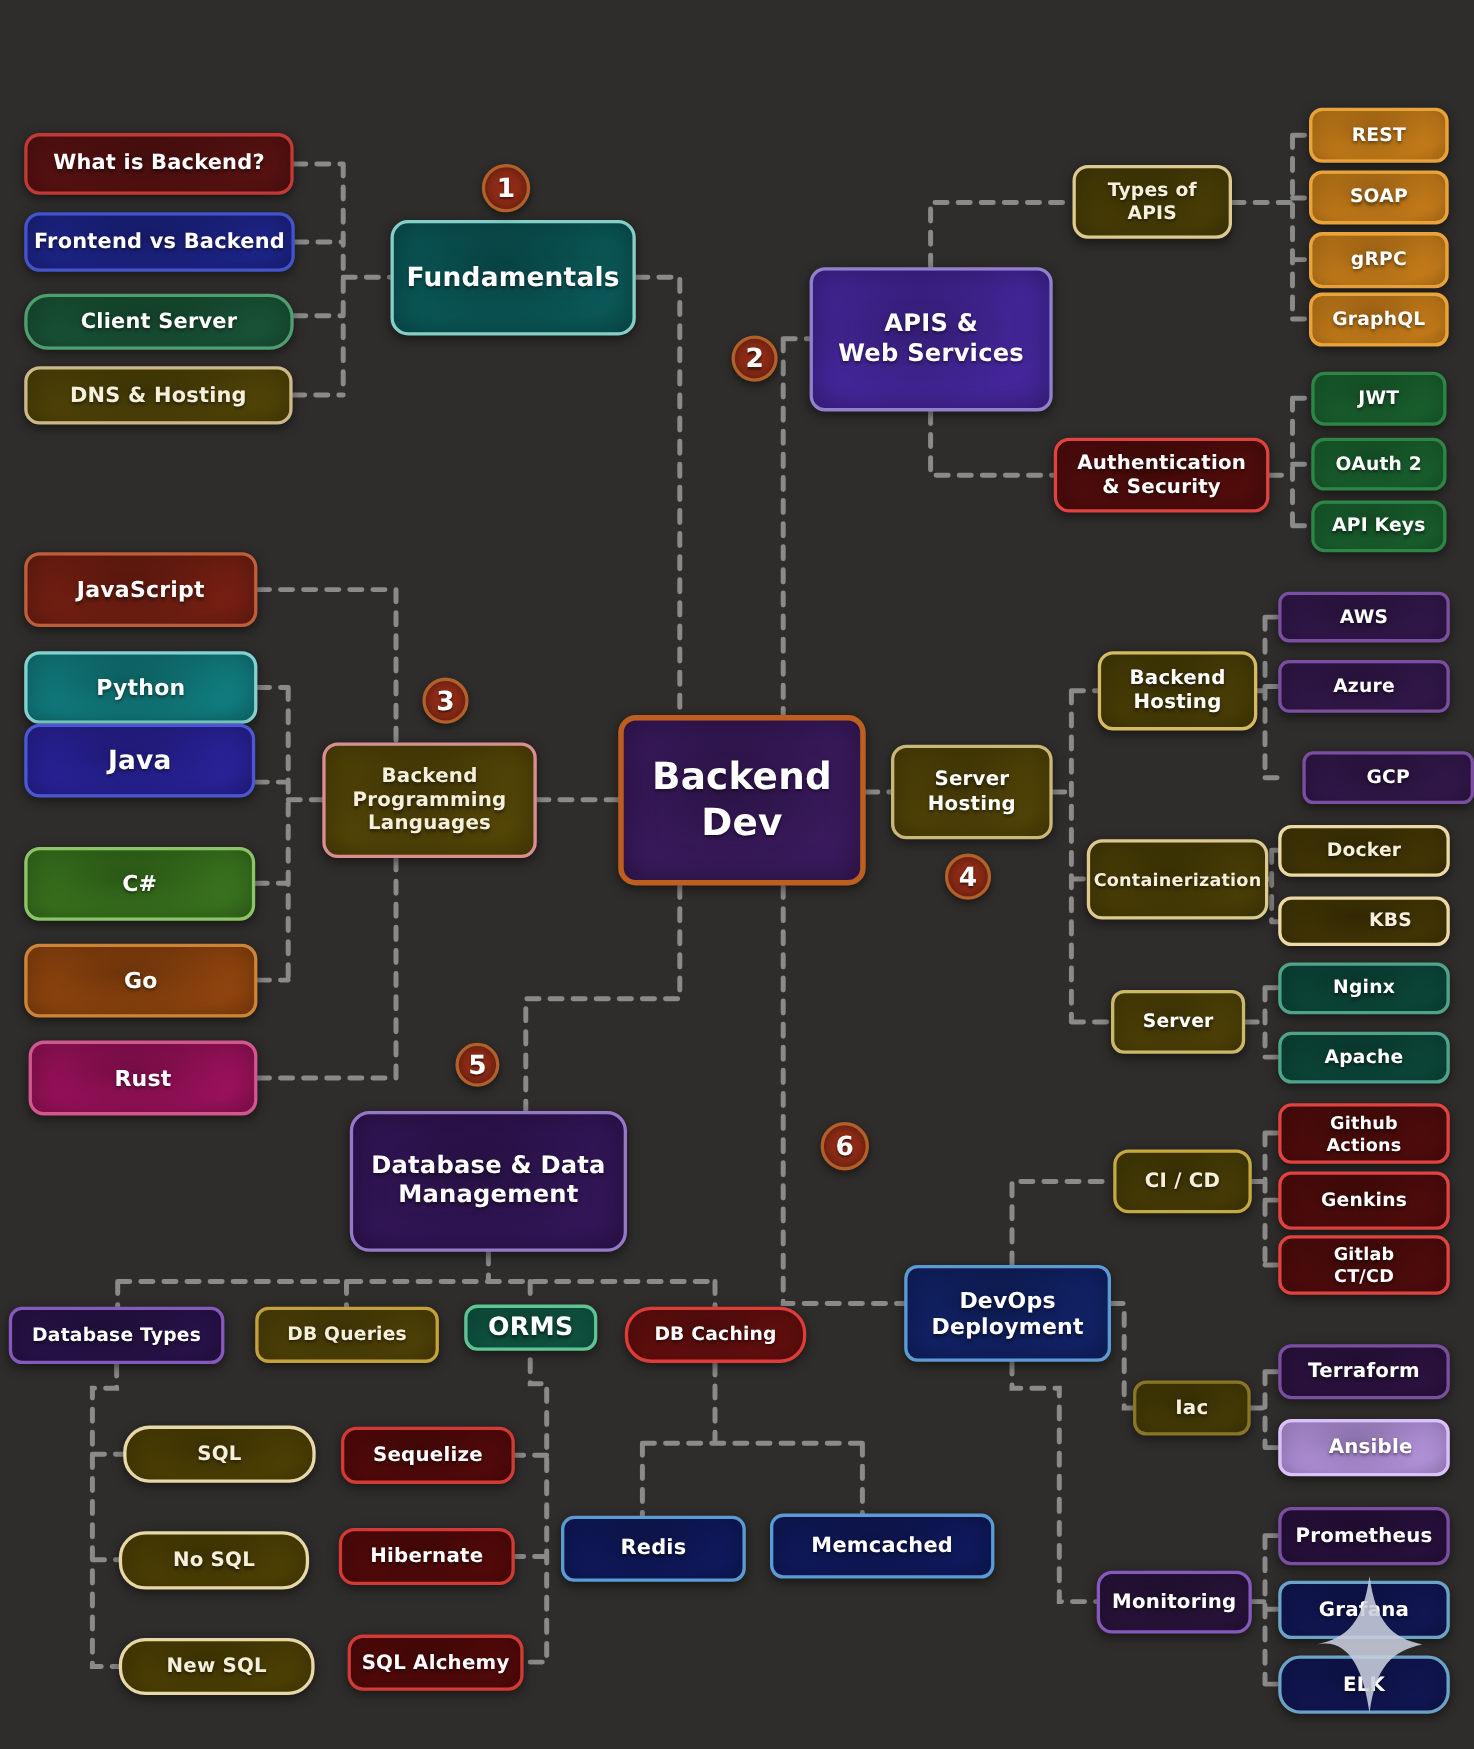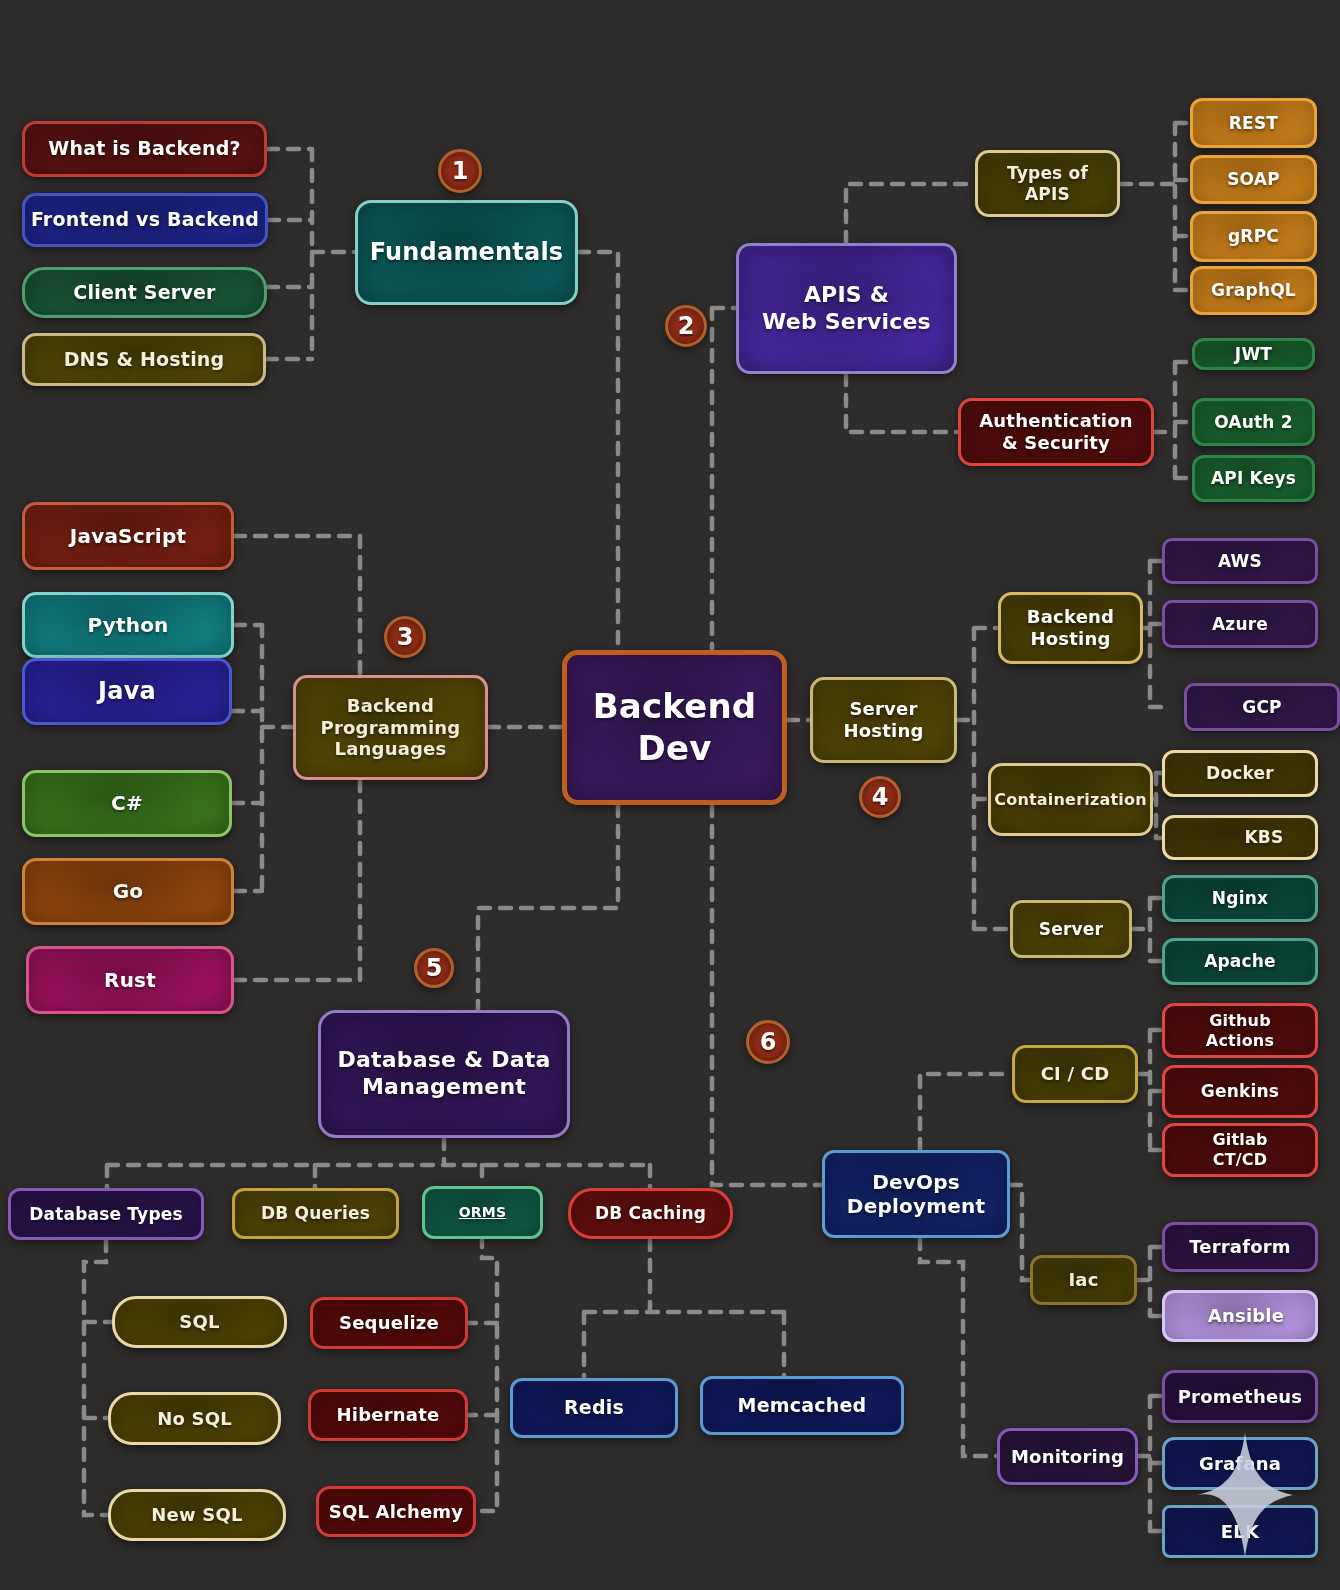--- a/index.html
+++ b/index.html
@@ -89,21 +89,21 @@
     <div class="node" style="left: 736px; top: 243px; width: 221px; height: 131px; background: radial-gradient(at 45% 40%, rgba(0, 0, 0, 0.28), rgba(0, 0, 0, 0) 70%), rgb(70, 39, 158); border-color: rgb(145, 129, 204); border-width: 3.5px; border-radius: 14px; color: rgb(255, 255, 255); font-size: 22px;">APIS &amp;
 Web Services</div>
     <div class="node" style="left: 975px; top: 150px; width: 145px; height: 67px; background: radial-gradient(at 45% 40%, rgba(0, 0, 0, 0.28), rgba(0, 0, 0, 0) 70%), rgb(78, 66, 6); border-color: rgb(220, 202, 142); border-width: 3.5px; border-radius: 14px; color: rgb(246, 239, 219); font-size: 17px;">Types of
 APIS</div>
     <div class="node" style="left: 1190px; top: 98px; width: 127px; height: 50px; background: radial-gradient(at 45% 40%, rgba(0, 0, 0, 0.28), rgba(0, 0, 0, 0) 70%), rgb(221, 139, 28); border-color: rgb(232, 163, 60); border-width: 3.5px; border-radius: 12px; color: rgb(255, 255, 255); font-size: 17px;">REST</div>
     <div class="node" style="left: 1190px; top: 155px; width: 127px; height: 49px; background: radial-gradient(at 45% 40%, rgba(0, 0, 0, 0.28), rgba(0, 0, 0, 0) 70%), rgb(221, 139, 28); border-color: rgb(232, 163, 60); border-width: 3.5px; border-radius: 12px; color: rgb(255, 255, 255); font-size: 17px;">SOAP</div>
     <div class="node" style="left: 1190px; top: 211px; width: 127px; height: 51px; background: radial-gradient(at 45% 40%, rgba(0, 0, 0, 0.28), rgba(0, 0, 0, 0) 70%), rgb(221, 139, 28); border-color: rgb(232, 163, 60); border-width: 3.5px; border-radius: 12px; color: rgb(255, 255, 255); font-size: 17px;">gRPC</div>
     <div class="node" style="left: 1190px; top: 266px; width: 127px; height: 49px; background: radial-gradient(at 45% 40%, rgba(0, 0, 0, 0.28), rgba(0, 0, 0, 0) 70%), rgb(221, 139, 28); border-color: rgb(232, 163, 60); border-width: 3.5px; border-radius: 12px; color: rgb(255, 255, 255); font-size: 17px;">GraphQL</div>
     <div class="node" style="left: 958px; top: 398px; width: 196px; height: 68px; background: radial-gradient(at 45% 40%, rgba(0, 0, 0, 0.28), rgba(0, 0, 0, 0) 70%), rgb(86, 13, 12); border-color: rgb(223, 67, 64); border-width: 3.5px; border-radius: 14px; color: rgb(255, 255, 255); font-size: 18px;">Authentication
 &amp; Security</div>
-    <div class="node" style="left: 1192px; top: 338px; width: 123px; height: 32px; background: radial-gradient(at 45% 40%, rgba(0, 0, 0, 0.28), rgba(0, 0, 0, 0) 70%), rgb(28, 107, 51); border-color: rgb(45, 133, 71); border-width: 3.5px; border-radius: 12px; color: rgb(255, 255, 255); font-size: 17px;">JWT</div>
+    <div class="node" style="left: 1192px; top: 338px; width: 123px; height: 49px; background: radial-gradient(at 45% 40%, rgba(0, 0, 0, 0.28), rgba(0, 0, 0, 0) 70%), rgb(28, 107, 51); border-color: rgb(45, 133, 71); border-width: 3.5px; border-radius: 12px; color: rgb(255, 255, 255); font-size: 17px;">JWT</div>
     <div class="node" style="left: 1192px; top: 398px; width: 123px; height: 48px; background: radial-gradient(at 45% 40%, rgba(0, 0, 0, 0.28), rgba(0, 0, 0, 0) 70%), rgb(28, 107, 51); border-color: rgb(45, 133, 71); border-width: 3.5px; border-radius: 12px; color: rgb(255, 255, 255); font-size: 17px;">OAuth 2</div>
     <div class="node" style="left: 1192px; top: 455px; width: 123px; height: 47px; background: radial-gradient(at 45% 40%, rgba(0, 0, 0, 0.28), rgba(0, 0, 0, 0) 70%), rgb(28, 107, 51); border-color: rgb(45, 133, 71); border-width: 3.5px; border-radius: 12px; color: rgb(255, 255, 255); font-size: 17px;">API Keys</div>
     <div class="node" style="left: 22px; top: 502px; width: 212px; height: 68px; background: radial-gradient(at 45% 40%, rgba(0, 0, 0, 0.28), rgba(0, 0, 0, 0) 70%), rgb(124, 33, 19); border-color: rgb(191, 95, 58); border-width: 3.5px; border-radius: 14px; color: rgb(255, 255, 255); font-size: 20px;">JavaScript</div>
     <div class="node" style="left: 22px; top: 592px; width: 212px; height: 66px; background: radial-gradient(at 45% 40%, rgba(0, 0, 0, 0.28), rgba(0, 0, 0, 0) 70%), rgb(18, 132, 134); border-color: rgb(131, 210, 208); border-width: 3.5px; border-radius: 14px; color: rgb(255, 255, 255); font-size: 20px;">Python</div>
     <div class="node" style="left: 22px; top: 658px; width: 210px; height: 67px; background: radial-gradient(at 45% 40%, rgba(0, 0, 0, 0.28), rgba(0, 0, 0, 0) 70%), rgb(43, 36, 162); border-color: rgb(74, 88, 210); border-width: 3.5px; border-radius: 14px; color: rgb(255, 255, 255); font-size: 24px;">Java</div>
     <div class="node" style="left: 22px; top: 770px; width: 210px; height: 67px; background: radial-gradient(at 45% 40%, rgba(0, 0, 0, 0.28), rgba(0, 0, 0, 0) 70%), rgb(60, 122, 31); border-color: rgb(140, 196, 104); border-width: 3.5px; border-radius: 14px; color: rgb(255, 255, 255); font-size: 20px;">C#</div>
     <div class="node" style="left: 22px; top: 858px; width: 212px; height: 67px; background: radial-gradient(at 45% 40%, rgba(0, 0, 0, 0.28), rgba(0, 0, 0, 0) 70%), rgb(153, 73, 15); border-color: rgb(205, 132, 54); border-width: 3.5px; border-radius: 14px; color: rgb(255, 255, 255); font-size: 20px;">Go</div>
     <div class="node" style="left: 26px; top: 946px; width: 208px; height: 68px; background: radial-gradient(at 45% 40%, rgba(0, 0, 0, 0.28), rgba(0, 0, 0, 0) 70%), rgb(163, 18, 96); border-color: rgb(210, 87, 141); border-width: 3.5px; border-radius: 14px; color: rgb(255, 255, 255); font-size: 20px;">Rust</div>
     <div class="node" style="left: 293px; top: 675px; width: 195px; height: 105px; background: radial-gradient(at 45% 40%, rgba(0, 0, 0, 0.28), rgba(0, 0, 0, 0) 70%), rgb(86, 72, 7); border-color: rgb(217, 143, 143); border-width: 3.5px; border-radius: 14px; color: rgb(246, 239, 219); font-size: 18px;">Backend
 Programming
@@ -130,26 +130,26 @@
 CT/CD</div>
     <div class="node" style="left: 1012px; top: 1045px; width: 126px; height: 58px; background: radial-gradient(at 45% 40%, rgba(0, 0, 0, 0.28), rgba(0, 0, 0, 0) 70%), rgb(78, 66, 6); border-color: rgb(195, 169, 62); border-width: 3.5px; border-radius: 14px; color: rgb(246, 239, 219); font-size: 18px;">CI / CD</div>
     <div class="node" style="left: 822px; top: 1150px; width: 188px; height: 88px; background: radial-gradient(at 45% 40%, rgba(0, 0, 0, 0.28), rgba(0, 0, 0, 0) 70%), rgb(18, 36, 107); border-color: rgb(91, 155, 211); border-width: 3.5px; border-radius: 12px; color: rgb(255, 255, 255); font-size: 20px;">DevOps
 Deployment</div>
     <div class="node" style="left: 1030px; top: 1255px; width: 107px; height: 50px; background: radial-gradient(at 45% 40%, rgba(0, 0, 0, 0.28), rgba(0, 0, 0, 0) 70%), rgb(78, 66, 6); border-color: rgb(138, 117, 36); border-width: 3.5px; border-radius: 12px; color: rgb(246, 239, 219); font-size: 18px;">Iac</div>
     <div class="node" style="left: 1162px; top: 1222px; width: 156px; height: 50px; background: radial-gradient(at 45% 40%, rgba(0, 0, 0, 0.28), rgba(0, 0, 0, 0) 70%), rgb(49, 20, 71); border-color: rgb(122, 79, 160); border-width: 3.5px; border-radius: 12px; color: rgb(255, 255, 255); font-size: 18px;">Terraform</div>
     <div class="node" style="left: 1162px; top: 1290px; width: 156px; height: 52px; background: radial-gradient(at 45% 40%, rgba(0, 0, 0, 0.28), rgba(0, 0, 0, 0) 70%), rgb(197, 161, 242); border-color: rgb(217, 194, 248); border-width: 3.5px; border-radius: 12px; color: rgb(255, 255, 255); font-size: 18px; padding-left: 12px;">Ansible</div>
     <div class="node" style="left: 997px; top: 1428px; width: 141px; height: 57px; background: radial-gradient(at 45% 40%, rgba(0, 0, 0, 0.28), rgba(0, 0, 0, 0) 70%), rgb(44, 21, 64); border-color: rgb(134, 89, 189); border-width: 3.5px; border-radius: 14px; color: rgb(255, 255, 255); font-size: 18px;">Monitoring</div>
     <div class="node" style="left: 1162px; top: 1370px; width: 156px; height: 53px; background: radial-gradient(at 45% 40%, rgba(0, 0, 0, 0.28), rgba(0, 0, 0, 0) 70%), rgb(44, 18, 67); border-color: rgb(122, 79, 160); border-width: 3.5px; border-radius: 12px; color: rgb(255, 255, 255); font-size: 18px;">Prometheus</div>
     <div class="node" style="left: 1162px; top: 1437px; width: 156px; height: 53px; background: radial-gradient(at 45% 40%, rgba(0, 0, 0, 0.28), rgba(0, 0, 0, 0) 70%), rgb(18, 25, 92); border-color: rgb(106, 163, 198); border-width: 3.5px; border-radius: 12px; color: rgb(255, 255, 255); font-size: 18px;">Grafana</div>
-    <div class="node" style="left: 1162px; top: 1505px; width: 156px; height: 53px; background: radial-gradient(at 45% 40%, rgba(0, 0, 0, 0.28), rgba(0, 0, 0, 0) 70%), rgb(18, 25, 92); border-color: rgb(106, 163, 198); border-width: 3.5px; border-radius: 8px; color: rgb(255, 255, 255); font-size: 18px;">ELK</div>
+    <div class="node" style="left: 1162px; top: 1505px; width: 156px; height: 53px; background: radial-gradient(at 45% 40%, rgba(0, 0, 0, 0.28), rgba(0, 0, 0, 0) 70%), rgb(18, 25, 92); border-color: rgb(106, 163, 198); border-width: 3.5px; border-radius: 20px; color: rgb(255, 255, 255); font-size: 18px;">ELK</div>
     <div class="node" style="left: 318px; top: 1010px; width: 252px; height: 128px; background: radial-gradient(at 45% 40%, rgba(0, 0, 0, 0.28), rgba(0, 0, 0, 0) 70%), rgb(51, 22, 89); border-color: rgb(150, 120, 200); border-width: 3.5px; border-radius: 18px; color: rgb(255, 255, 255); font-size: 22px;">Database  &amp; Data
 Management</div>
     <div class="node" style="left: 8px; top: 1188px; width: 196px; height: 52px; background: radial-gradient(at 45% 40%, rgba(0, 0, 0, 0.28), rgba(0, 0, 0, 0) 70%), rgb(44, 20, 80); border-color: rgb(134, 89, 189); border-width: 3.5px; border-radius: 12px; color: rgb(255, 255, 255); font-size: 17px;">Database Types</div>
     <div class="node" style="left: 232px; top: 1188px; width: 167px; height: 51px; background: radial-gradient(at 45% 40%, rgba(0, 0, 0, 0.28), rgba(0, 0, 0, 0) 70%), rgb(86, 72, 7); border-color: rgb(195, 162, 58); border-width: 3.5px; border-radius: 12px; color: rgb(246, 239, 219); font-size: 17px;">DB Queries</div>
-    <div class="node" style="left: 422px; top: 1186px; width: 121px; height: 53px; background: radial-gradient(at 45% 40%, rgba(0, 0, 0, 0.28), rgba(0, 0, 0, 0) 70%), rgb(17, 96, 74); border-color: rgb(95, 196, 147); border-width: 3.5px; border-radius: 12px; color: rgb(255, 255, 255); font-size: 14px; text-decoration: underline;">ORMS</div>
+    <div class="node" style="left: 422px; top: 1186px; width: 121px; height: 42px; background: radial-gradient(at 45% 40%, rgba(0, 0, 0, 0.28), rgba(0, 0, 0, 0) 70%), rgb(17, 96, 74); border-color: rgb(95, 196, 147); border-width: 3.5px; border-radius: 12px; color: rgb(255, 255, 255); font-size: 23px;">ORMS</div>
     <div class="node" style="left: 568px; top: 1188px; width: 165px; height: 51px; background: radial-gradient(at 45% 40%, rgba(0, 0, 0, 0.28), rgba(0, 0, 0, 0) 70%), rgb(109, 16, 15); border-color: rgb(221, 60, 56); border-width: 3.5px; border-radius: 24px; color: rgb(255, 255, 255); font-size: 17px;">DB Caching</div>
     <div class="node" style="left: 112px; top: 1296px; width: 175px; height: 52px; background: radial-gradient(at 45% 40%, rgba(0, 0, 0, 0.28), rgba(0, 0, 0, 0) 70%), rgb(85, 71, 4); border-color: rgb(232, 216, 168); border-width: 3.5px; border-radius: 24px; color: rgb(246, 239, 219); font-size: 18px;">SQL</div>
     <div class="node" style="left: 108px; top: 1392px; width: 173px; height: 53px; background: radial-gradient(at 45% 40%, rgba(0, 0, 0, 0.28), rgba(0, 0, 0, 0) 70%), rgb(85, 71, 4); border-color: rgb(232, 216, 168); border-width: 3.5px; border-radius: 24px; color: rgb(246, 239, 219); font-size: 18px;">No SQL</div>
     <div class="node" style="left: 108px; top: 1489px; width: 178px; height: 52px; background: radial-gradient(at 45% 40%, rgba(0, 0, 0, 0.28), rgba(0, 0, 0, 0) 70%), rgb(85, 71, 4); border-color: rgb(232, 216, 168); border-width: 3.5px; border-radius: 24px; color: rgb(246, 239, 219); font-size: 18px;">New SQL</div>
     <div class="node" style="left: 310px; top: 1297px; width: 158px; height: 52px; background: radial-gradient(at 45% 40%, rgba(0, 0, 0, 0.28), rgba(0, 0, 0, 0) 70%), rgb(92, 10, 10); border-color: rgb(210, 58, 54); border-width: 3.5px; border-radius: 14px; color: rgb(255, 255, 255); font-size: 18px;">Sequelize</div>
     <div class="node" style="left: 308px; top: 1389px; width: 160px; height: 52px; background: radial-gradient(at 45% 40%, rgba(0, 0, 0, 0.28), rgba(0, 0, 0, 0) 70%), rgb(92, 10, 10); border-color: rgb(210, 58, 54); border-width: 3.5px; border-radius: 14px; color: rgb(255, 255, 255); font-size: 18px;">Hibernate</div>
     <div class="node" style="left: 316px; top: 1486px; width: 160px; height: 51px; background: radial-gradient(at 45% 40%, rgba(0, 0, 0, 0.28), rgba(0, 0, 0, 0) 70%), rgb(92, 10, 10); border-color: rgb(210, 58, 54); border-width: 3.5px; border-radius: 14px; color: rgb(255, 255, 255); font-size: 18px;">SQL Alchemy</div>
     <div class="node" style="left: 510px; top: 1378px; width: 168px; height: 60px; background: radial-gradient(at 45% 40%, rgba(0, 0, 0, 0.28), rgba(0, 0, 0, 0) 70%), rgb(17, 27, 99); border-color: rgb(91, 155, 211); border-width: 3.5px; border-radius: 12px; color: rgb(255, 255, 255); font-size: 19px;">Redis</div>
     <div class="node" style="left: 700px; top: 1376px; width: 204px; height: 59px; background: radial-gradient(at 45% 40%, rgba(0, 0, 0, 0.28), rgba(0, 0, 0, 0) 70%), rgb(17, 27, 99); border-color: rgb(91, 155, 211); border-width: 3.5px; border-radius: 12px; color: rgb(255, 255, 255); font-size: 19px;">Memcached</div>
     <div class="badge" style="left: 438px; top: 149px; width: 44px; height: 44px; background: rgb(142, 43, 22); border-color: rgb(176, 96, 40);">1</div>

